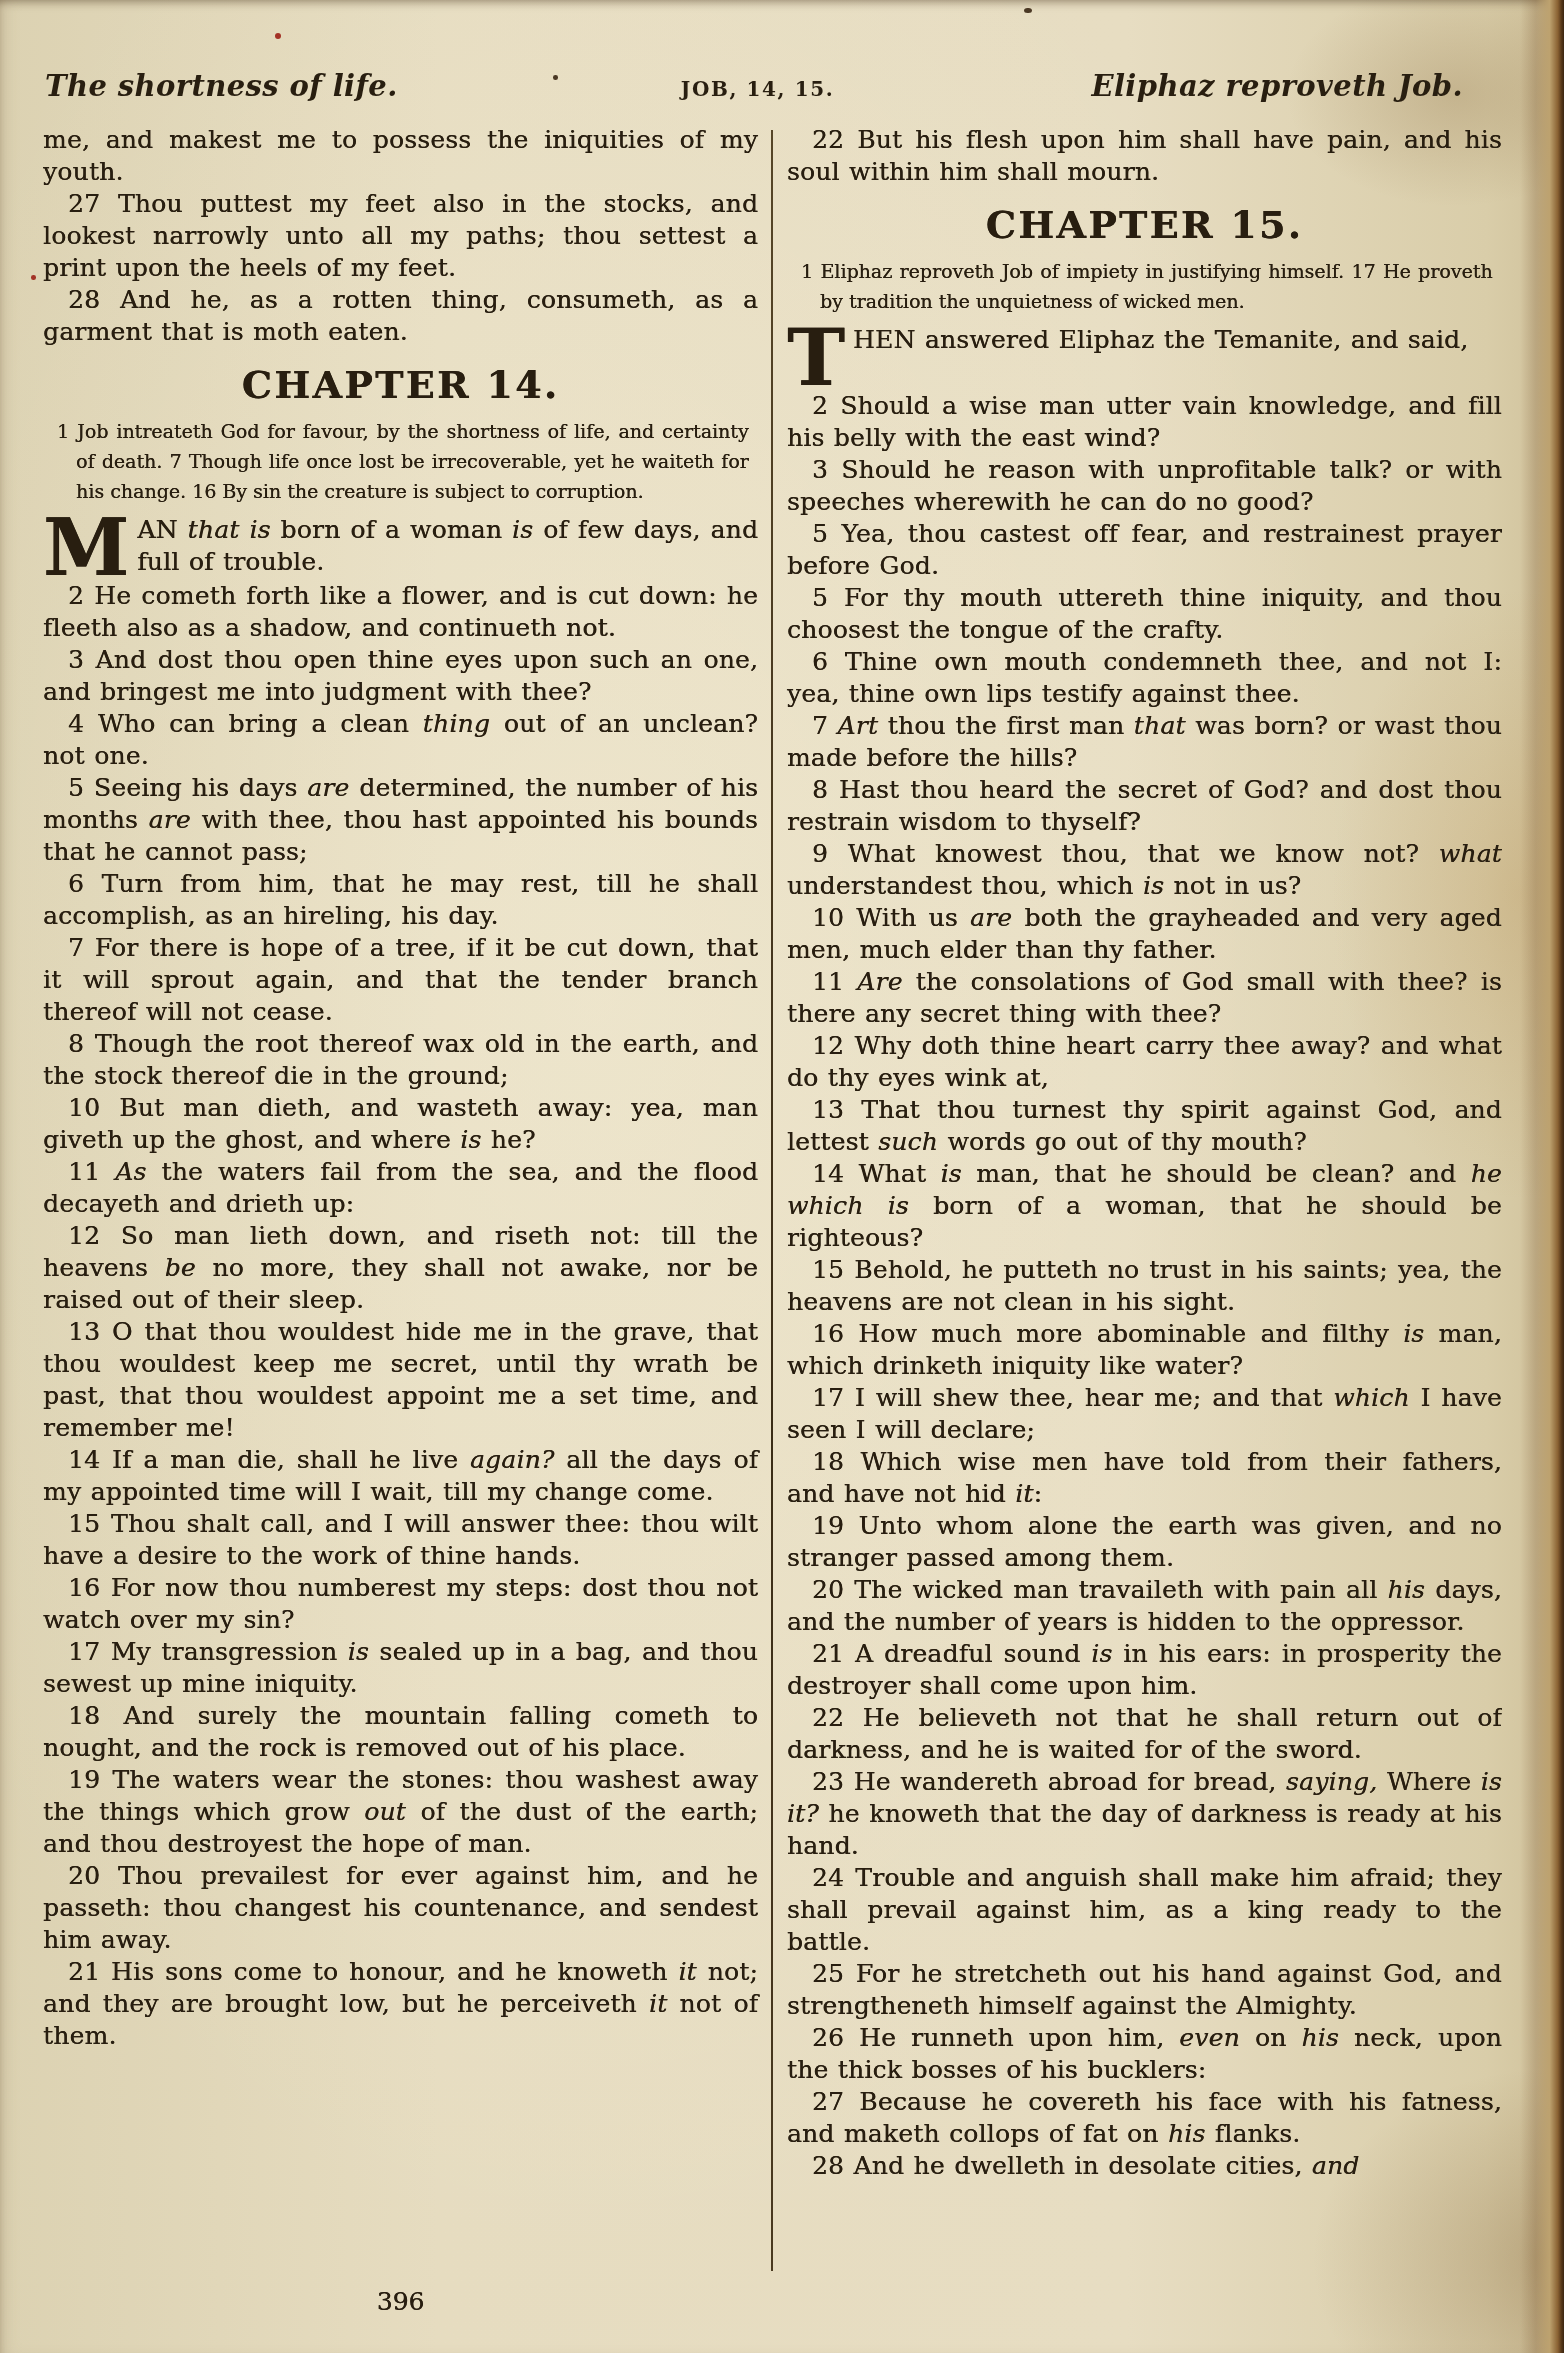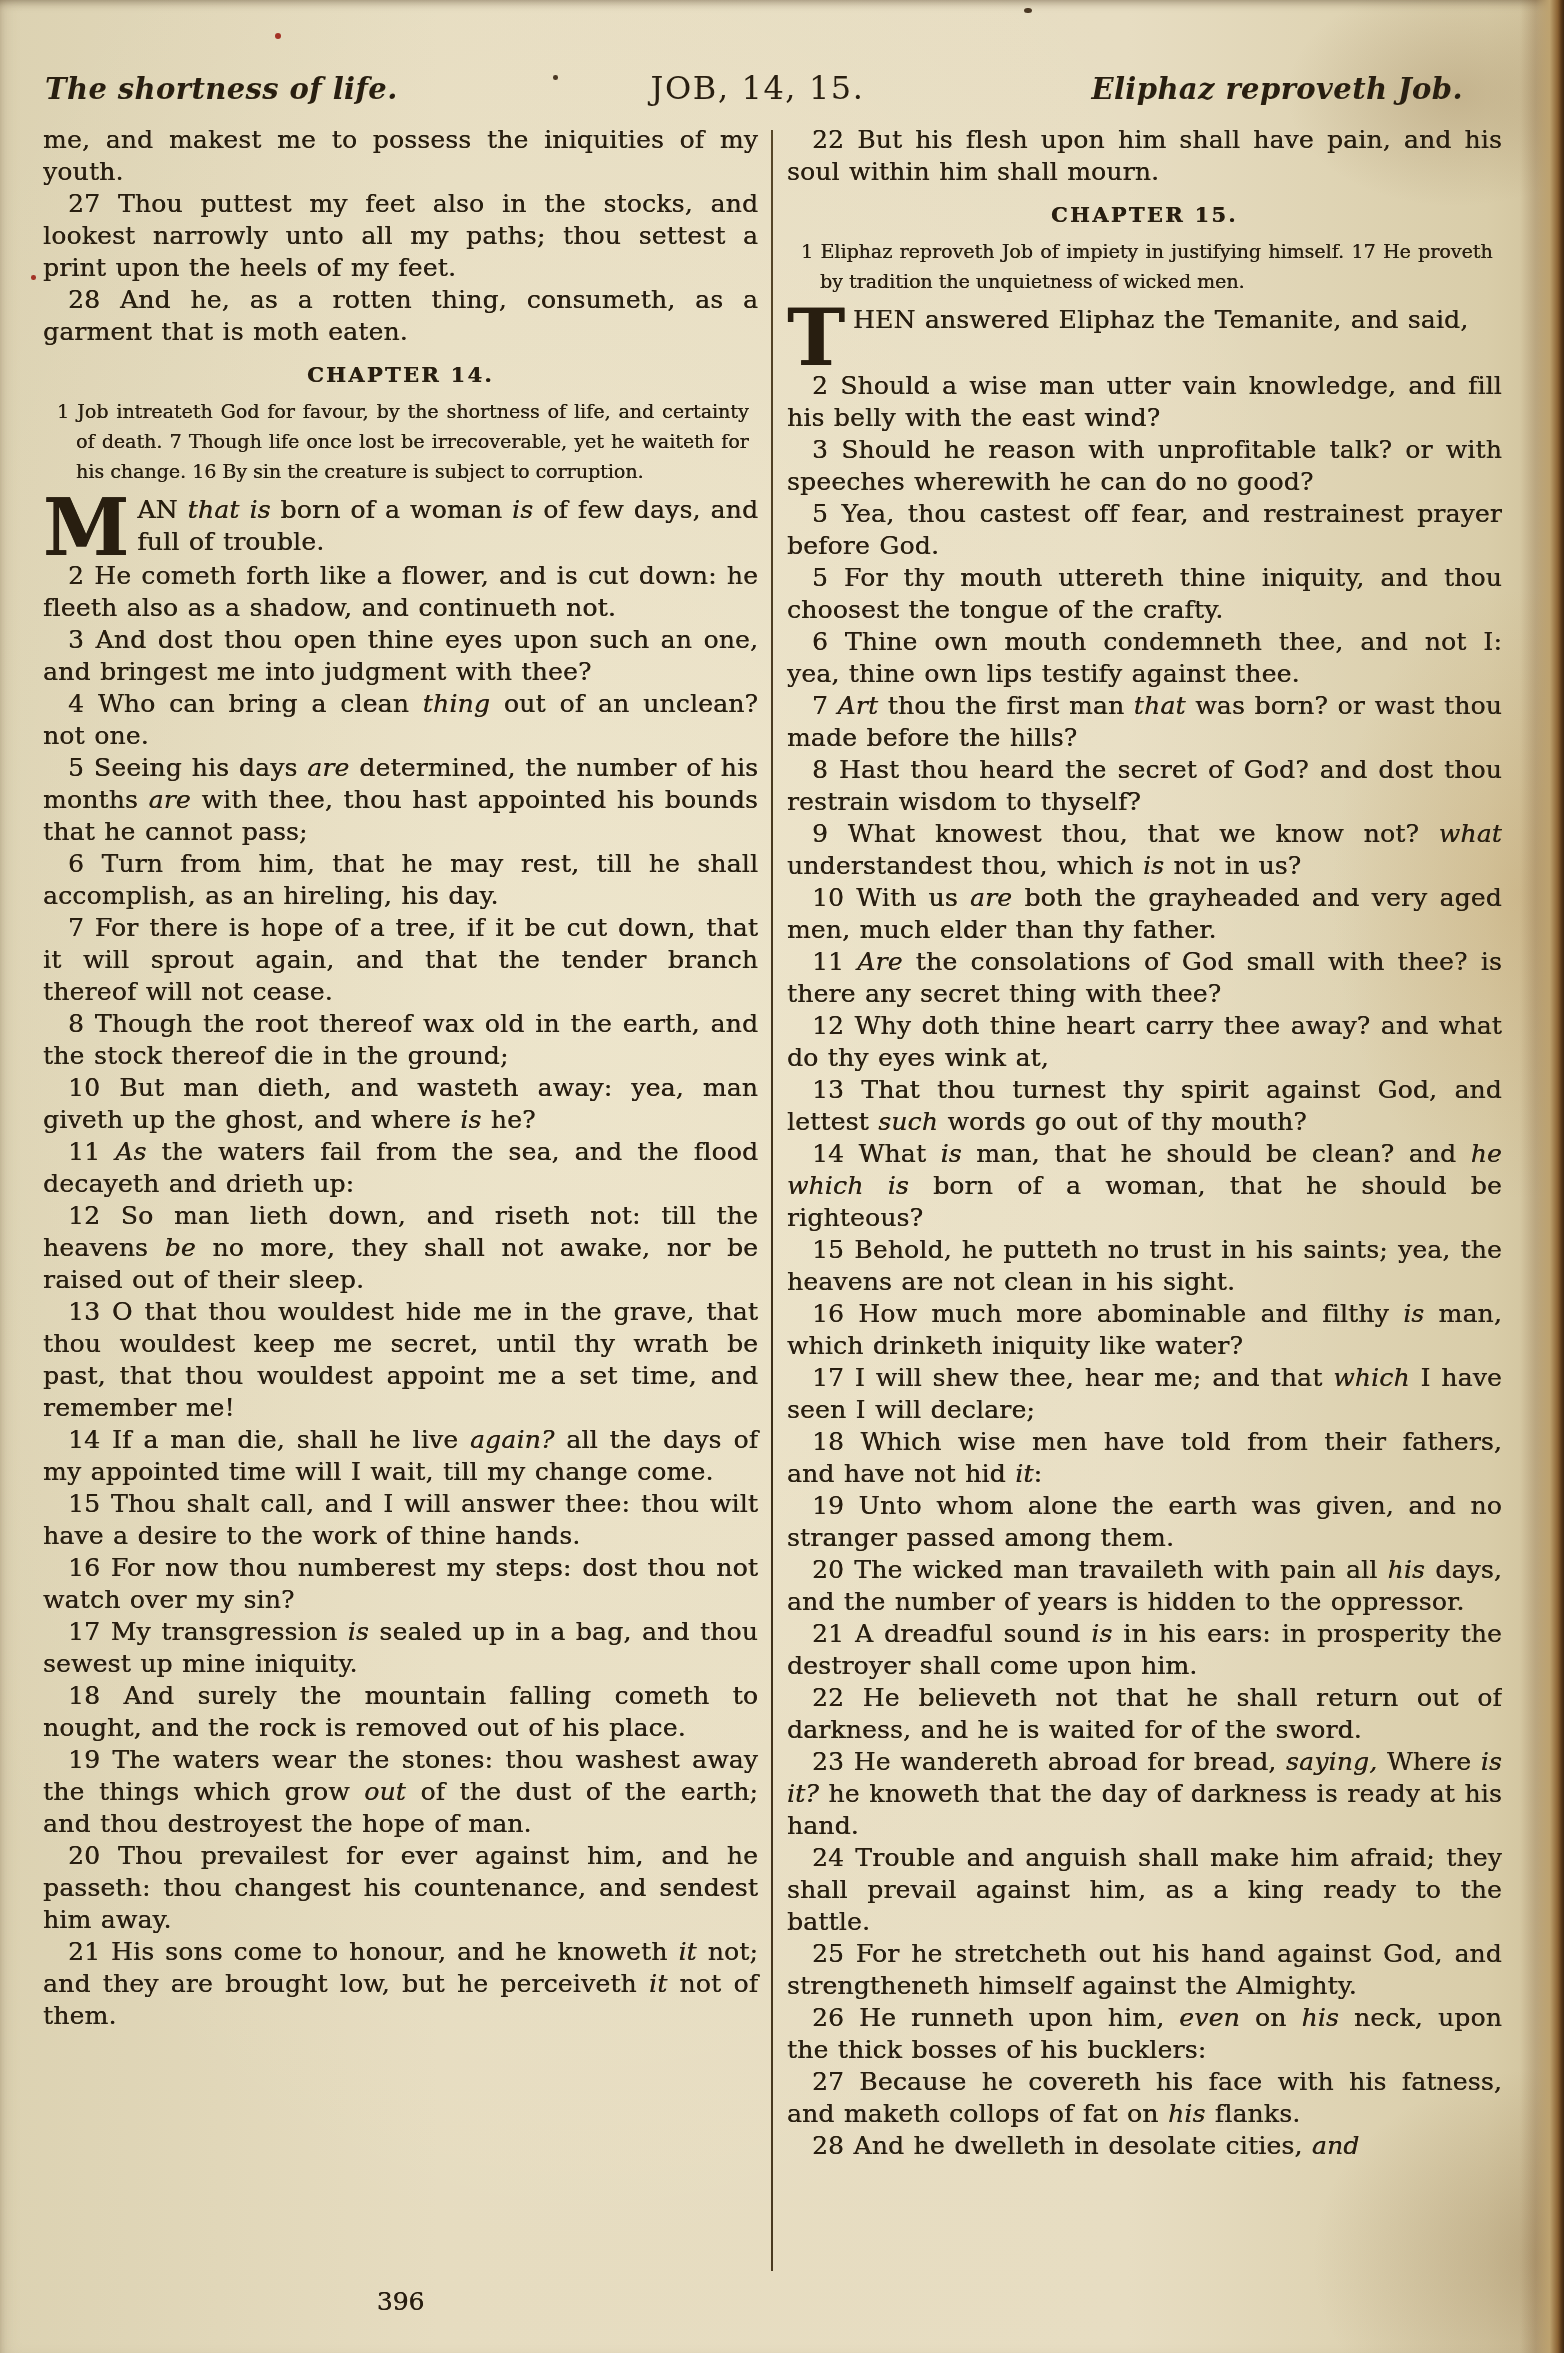--- a/index.html
+++ b/index.html
@@ -33,21 +33,21 @@
   }
   .speck{position:absolute;border-radius:50%;}
   .speck.red{background:#a33226;}
   .speck.dark{background:#4a3824;}
 
   .running-head{
     position:absolute;top:69px;left:45px;right:102px;
     display:flex;justify-content:space-between;align-items:baseline;
   }
   .head-side{font-style:italic;font-weight:bold;font-size:29px;letter-spacing:0.4px;}
-  .head-center{font-weight:normal;font-size:32px;letter-spacing:1.6px;margin-left:26px;}
+  .head-center{font-weight:bold;font-size:20px;letter-spacing:1.6px;margin-left:26px;}
 
   .columns{
     position:absolute;top:124px;left:43px;right:63px;height:2222px;
     display:flex;overflow:hidden;
   }
   .column{flex:1;min-width:0;}
   .column.left{padding-right:12.5px;position:relative;}
   .column.right{padding-left:14px;}
   .column-rule{
     width:2.3px;flex:0 0 2.3px;height:2141px;margin-top:6.3px;
@@ -55,21 +55,21 @@
   }
 
   .verse{
     margin:0;text-indent:25px;text-align:justify;
     font-size:25px;line-height:32px;
     letter-spacing:0.2px;word-spacing:1.2px;
     text-shadow:0.3px 0 0 currentColor;
   }
   .verse.flush{text-indent:0;}
   .chapter-title{
-    font-size:21px;font-weight:bold;text-align:center;
+    font-size:38px;font-weight:bold;text-align:center;
     margin:14px 0 9.4px;letter-spacing:2.3px;
     text-shadow:0.3px 0 0 currentColor;
   }
   .chapter-summary{
     font-size:19px;line-height:30px;
     margin:0 9.4px 7.8px 3.1px;padding-left:30px;text-indent:-19px;
     text-align:justify;text-shadow:0.2px 0 0 currentColor;
   }
   .dropcap-verse{text-indent:0;min-height:66px;}
   .dropcap{

